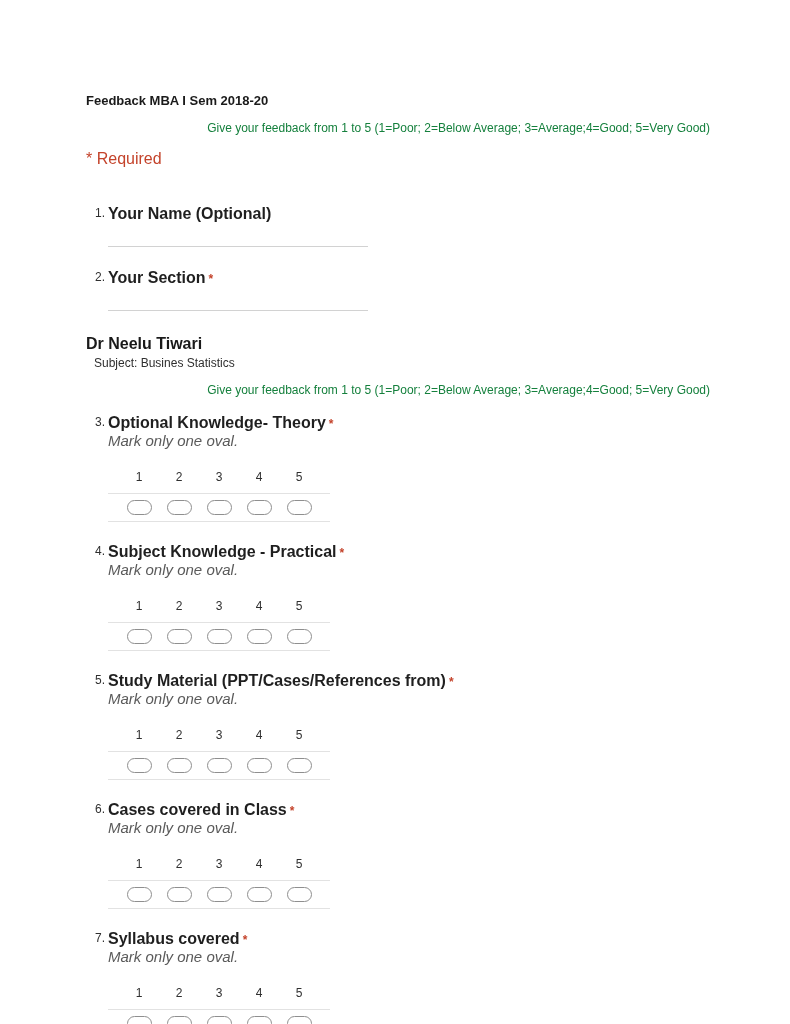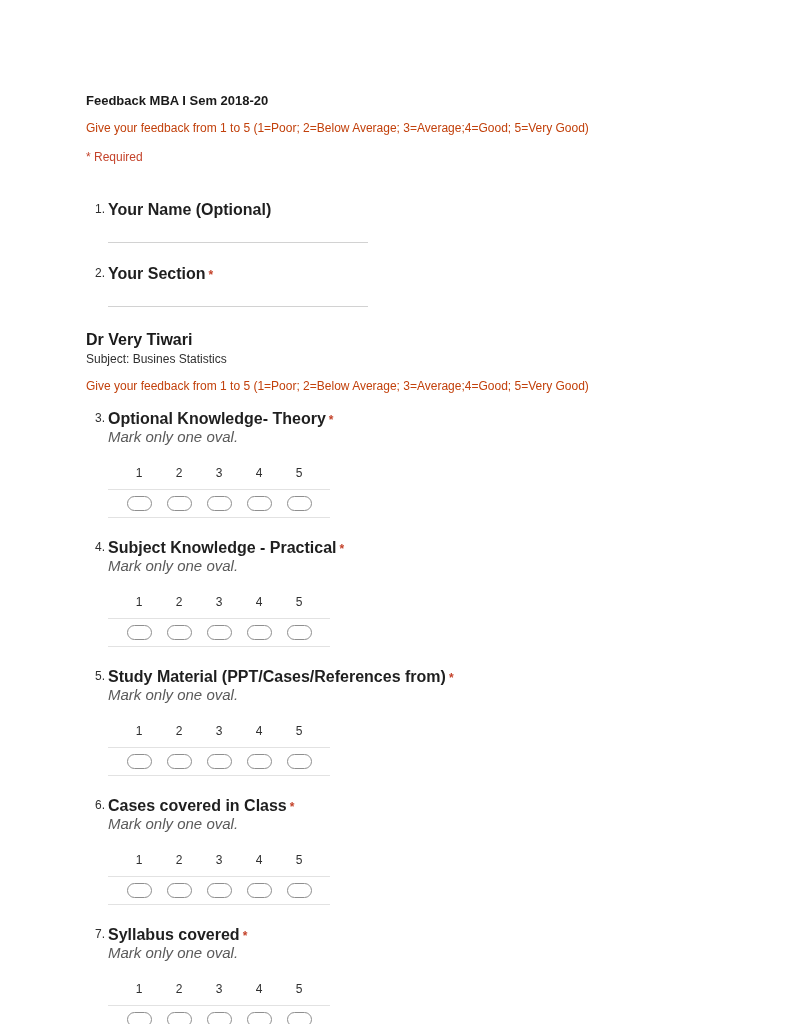--- a/index.html
+++ b/index.html
@@ -11,24 +11,24 @@
     color: #212121;
     overflow: hidden;
   }
   .page { padding: 90px 80px 0 86px; }
 
   h1.form-title {
     font-size: 13px; line-height: 22px;
     font-weight: bold; margin: 0 0 9px 0; color: #1a1a1a;
   }
   .instructions {
-    font-size: 12px; line-height: 15px; margin: 0; color: #c2410c;
+    font-size: 12px; line-height: 15px; margin: 0; color: #15803d; text-align: right;
   }
   .required-note {
-    font-size: 12px; margin: 14px 0 0 0; color: #c4432b;
+    font-size: 16px; margin: 14px 0 0 0; color: #c4432b;
   }
 
   #text-questions { margin-top: 37px; }
   .question { position: relative; padding-left: 22px; }
   .q-number {
     position: absolute; left: 9px; top: 0;
     font-size: 12px; line-height: 16px; color: #2f2f2f; font-weight: normal;
   }
   .q-label { font-size: 16px; line-height: 16px; font-weight: bold; color: #1f1f1f; }
   .q-required { color: #c4432b; font-size: 12px; font-weight: bold; margin-left: 3px; }
@@ -36,21 +36,21 @@
   .text-question + .text-question { margin-top: 22px; }
   .answer-line {
     margin-top: 23px; width: 260px; height: 1px;
     background: #d2d2d2; cursor: text;
   }
 
   .section-header h2 {
     font-size: 16px; line-height: 18px; font-weight: bold;
     margin: 24px 0 0 0; color: #1a1a1a;
   }
-  .section-subtitle { font-size: 12px; line-height: 14px; margin: 3px 0 0 0; color: #2f2f2f; }
+  .section-subtitle { font-size: 12px; line-height: 14px; margin: 3px 0 0 8px; color: #2f2f2f; }
   .section-instructions { margin-top: 13px; }
 
   #scale-questions { margin-top: 16px; }
   .scale-question { margin-bottom: 21px; }
   .q-hint {
     font-size: 15px; line-height: 16px; font-style: italic;
     color: #5a5a5a; margin-top: 1px;
   }
   .scale { margin-top: 21px; width: 222px; }
   .scale-numbers { display: flex; padding: 0 11px 9px 11px; }
@@ -83,21 +83,21 @@
     <div class="answer-line"></div>
   </div>
 
   <div class="question text-question">
     <span class="q-number">2.</span><span class="q-label">Your Section</span><span class="q-required">*</span>
     <div class="answer-line"></div>
   </div>
 </div>
 
   <div class="section-header">
-    <h2>Dr Very Tiwari</h2>
+    <h2>Dr Neelu Tiwari</h2>
     <p class="section-subtitle">Subject: Busines Statistics</p>
   </div>
   <p class="instructions section-instructions">Give your feedback from 1 to 5  (1=Poor; 2=Below Average; 3=Average;4=Good; 5=Very Good)</p>
 
   <div id="scale-questions">
   <div class="question scale-question">
     <span class="q-number">3.</span><span class="q-label">Optional Knowledge- Theory</span><span class="q-required">*</span>
     <div class="q-hint">Mark only one oval.</div>
     <div class="scale">
       <div class="scale-numbers">

